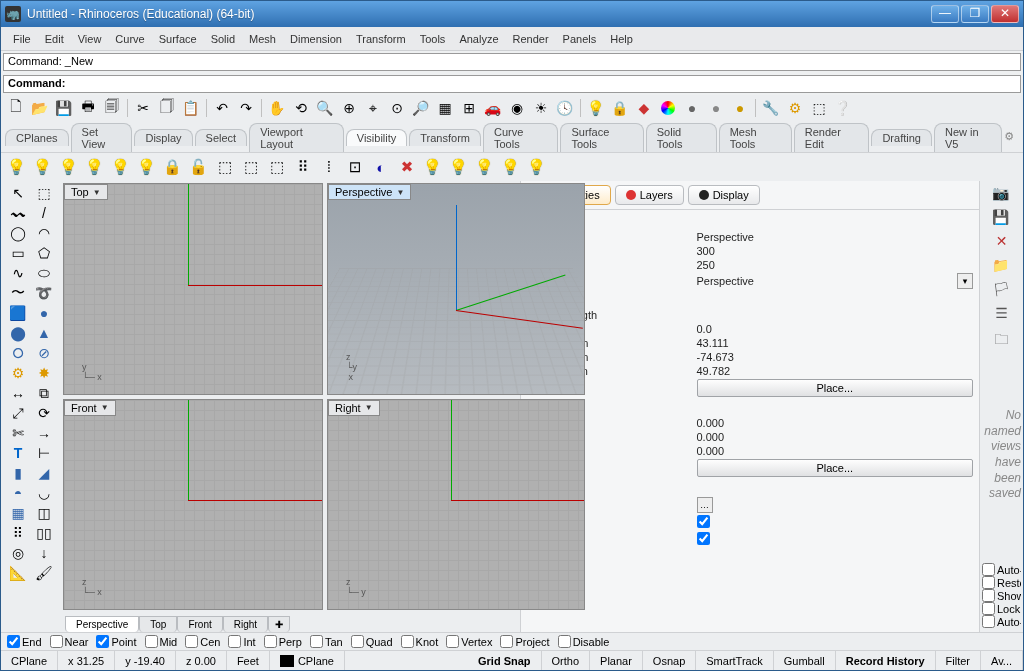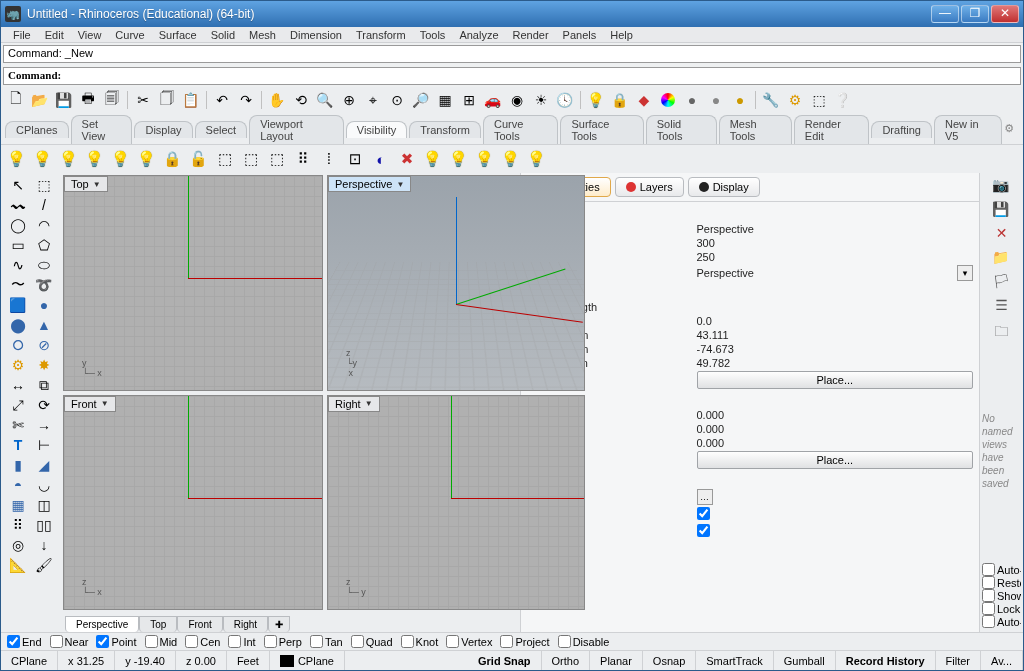--- a/index.html
+++ b/index.html
@@ -8,26 +8,26 @@
 
 .window { width: 1024px; height: 671px; border: 1px solid #2b5b8b; background: #eef0f1; display: flex; flex-direction: column; }
 .titlebar { height: 26px; background: linear-gradient(to bottom, #5fa3e2, #2f6fb1); display: flex; align-items: center; color: #fff; padding: 0 4px; }
 .titlebar .icon { width: 16px; height: 16px; background: #333; border-radius: 2px; margin-right: 6px; display:flex; align-items:center; justify-content:center;}
 .titlebar .title { flex: 1; font-size: 12px; text-shadow: 0 1px 1px rgba(0,0,0,0.3); }
 .win-btns { display: flex; gap: 2px; }
 .win-btn { width: 28px; height: 18px; border: 1px solid rgba(255,255,255,0.5); border-radius: 3px; background: linear-gradient(#6fb0e8,#3a7bc2); color:#fff; text-align:center; font-size:12px; line-height:14px; cursor:pointer;}
 .win-btn.close { background: linear-gradient(#e07878,#c03030); }
 
 
-.menubar { height: 16px; background: #e9eaec; display: flex; align-items: center; gap: 2px; padding: 0 6px; border-bottom: 1px solid #cfd1d4; }
+.menubar { height: 24px; background: #e9eaec; display: flex; align-items: center; gap: 2px; padding: 0 6px; border-bottom: 1px solid #cfd1d4; }
 .menubar .mitem { padding: 1px 6px; color: #333; cursor:pointer; }
 
 
 .cmdline { height: 18px; background: #fff; border: 1px solid #9a9a9a; margin: 2px; padding: 1px 4px; font-size:11px; }
-.cmdline .b { font-weight: bold; font-family: Liberation Serif, serif; }
+.cmdline .b { font-weight: bold; }
 
 
 .toolbar-row { display: flex; align-items: center; gap: 2px; padding: 2px 4px; background: #eceef0; }
 .tb-icon { width: 22px; height: 22px; border: 1px solid transparent; border-radius: 2px; display:flex; align-items:center; justify-content:center; font-size:14px; cursor:pointer; }
 .sep { width:1px; height:18px; background:#c0c0c0; margin: 0 2px; }
 
 
 .tabstrip { display:flex; align-items:center; gap:4px; padding: 2px 4px 0 4px; background:#eceef0; border-bottom:1px solid #cfd1d4; }
 .tabchip { padding: 2px 10px; background:#e3e6e9; border:1px solid #bfc3c7; border-bottom:none; border-radius: 8px 8px 0 0; margin-right:-2px; color:#444; cursor:pointer; font-size:11px;}
 .tabchip.active { background:#f9fafb; }
@@ -77,21 +77,21 @@
 .prow { display:flex; align-items:center; padding:1px 0 1px 10px;}
 .prow .pk { width: 160px; color:#222;}
 .prow .pv { flex:1; color:#222; }
 .prow .placebtn { flex:1; height:18px; background:linear-gradient(#fefefe,#e0e1e3); border:1px solid #a0a3a7; border-radius:2px; font-size:11px; cursor:pointer;}
 .drop-icon { width:16px; height:16px; border:1px solid #999; background:#eee; font-size:9px; text-align:center; line-height:14px; cursor:pointer;}
 .chk { width:13px; height:13px; }
 
 
 .rightrail { width:44px; background:#eceef0; border-left:1px solid #cfd1d4; display:flex; flex-direction:column; align-items:center; padding:4px 2px; gap:6px;}
 .rightrail .ric { width:20px; height:18px; font-size:14px; color:#555; cursor:pointer; text-align:center;}
-.rightrail .msg { margin-top:auto; margin-bottom:auto; text-align:left; font-size:10px; color:#888; font-style:italic; line-height:1.3;}
+.rightrail .msg { margin-top:auto; margin-bottom:auto; text-align:right; font-size:12px; color:#888; font-style:italic; line-height:1.3;}
 .rightrail .chkrow { display:flex; align-items:center; gap:2px; font-size:10px; width:100%; white-space:nowrap; overflow:hidden;}
 
 
 .osnapbar { display:flex; align-items:center; gap:8px; padding:2px 6px; background:#eceef0; border-top:1px solid #cfd1d4;}
 .osnapbar label { display:flex; align-items:center; gap:2px; font-size:11px;}
 .statusbar { height:20px; display:flex; align-items:stretch; background:#eceef0; border-top:1px solid #cfd1d4;}
 .statusbar .cell { padding:2px 10px; border-right:1px solid #cfd1d4; display:flex; align-items:center; font-size:11px; cursor:pointer;}
 .statusbar .cell.bold { font-weight:bold; }
 .statusbar .sw { width:14px; height:12px; background:#000; margin-right:4px;}
 .statusbar .spacer { flex:1; }

